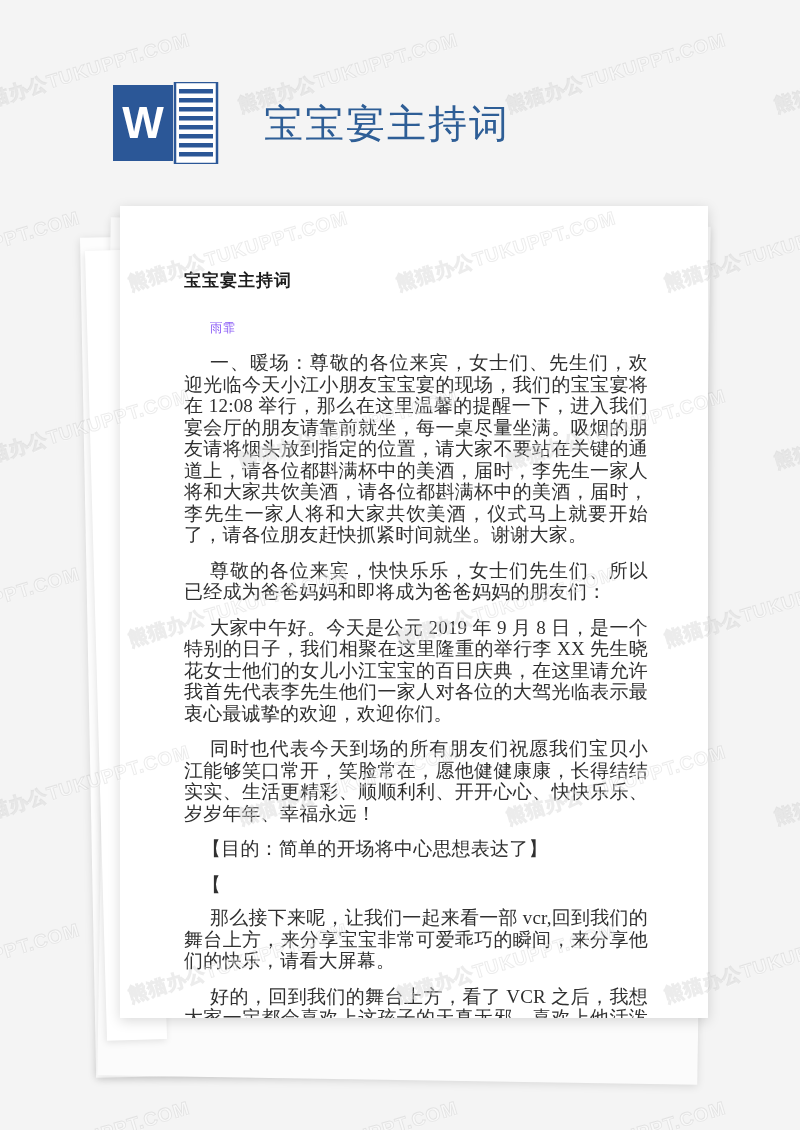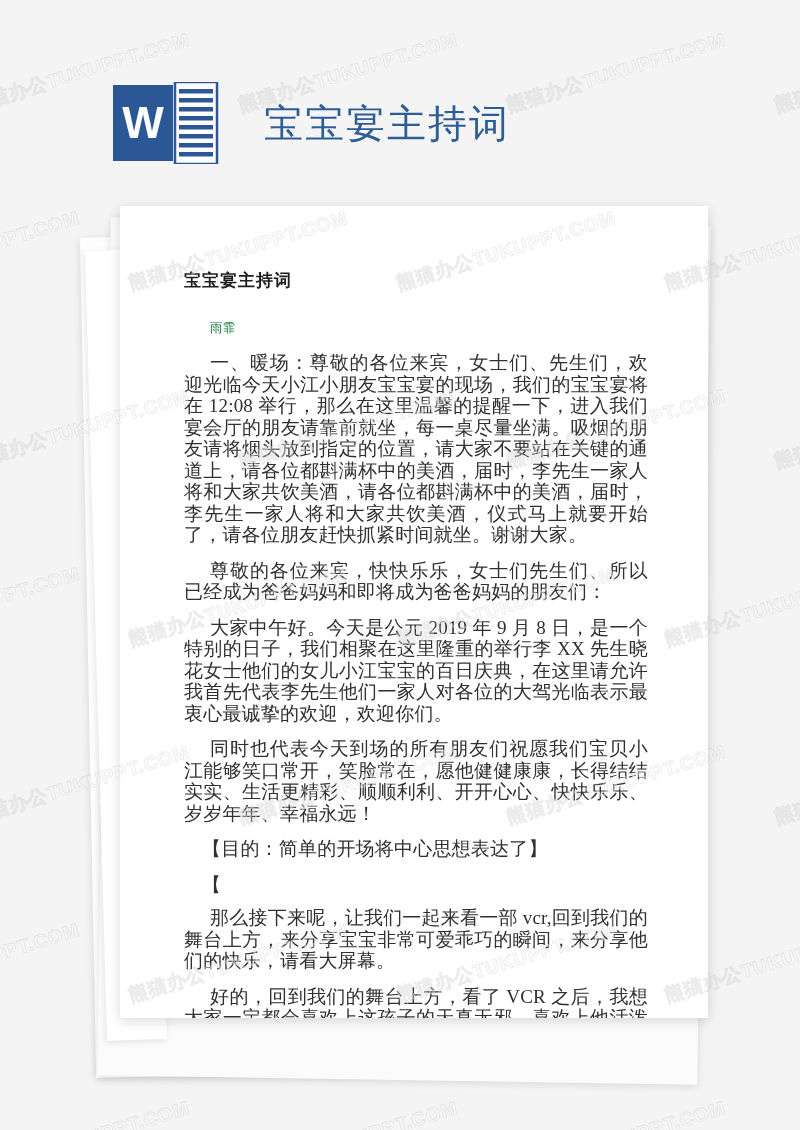--- a/index.html
+++ b/index.html
@@ -138,21 +138,21 @@
     font-weight: bold;
     line-height: 26px;
     margin: 0 0 24px 0;
     letter-spacing: 1px;
     color: #1d1d1d;
   }
   .author {
     font-size: 12.5px;
     line-height: 20px;
     margin: 0 0 14px 26px;
-    color: #15803d;
+    color: #8b5cf6;
   }
   .para {
     font-size: 19px;
     line-height: 21.5px;
     margin: 0 0 14px 0;
     text-indent: 26px;
     text-align: justify;
     color: #303030;
     letter-spacing: 0.2px;
   }

